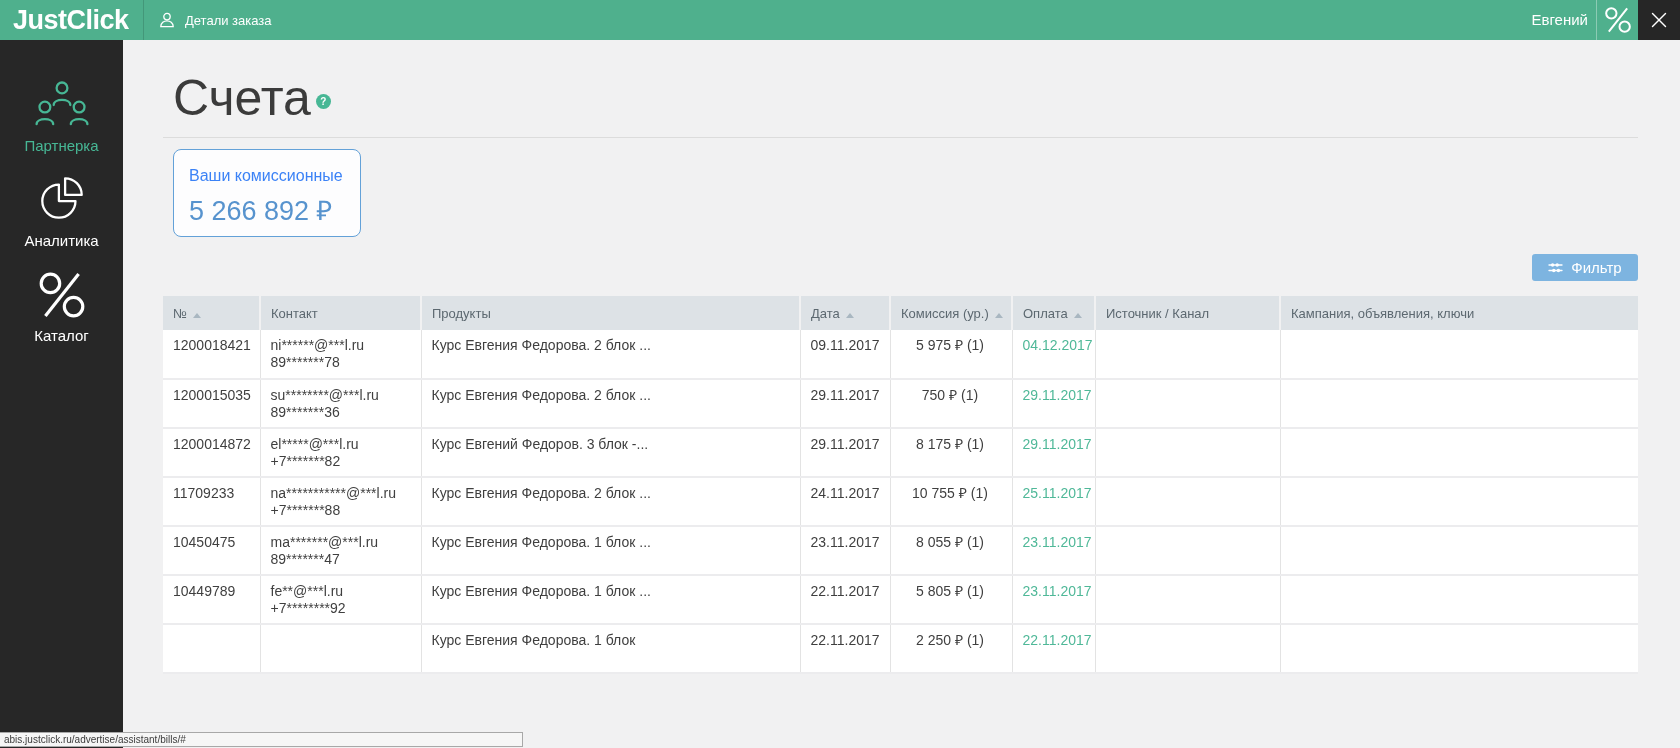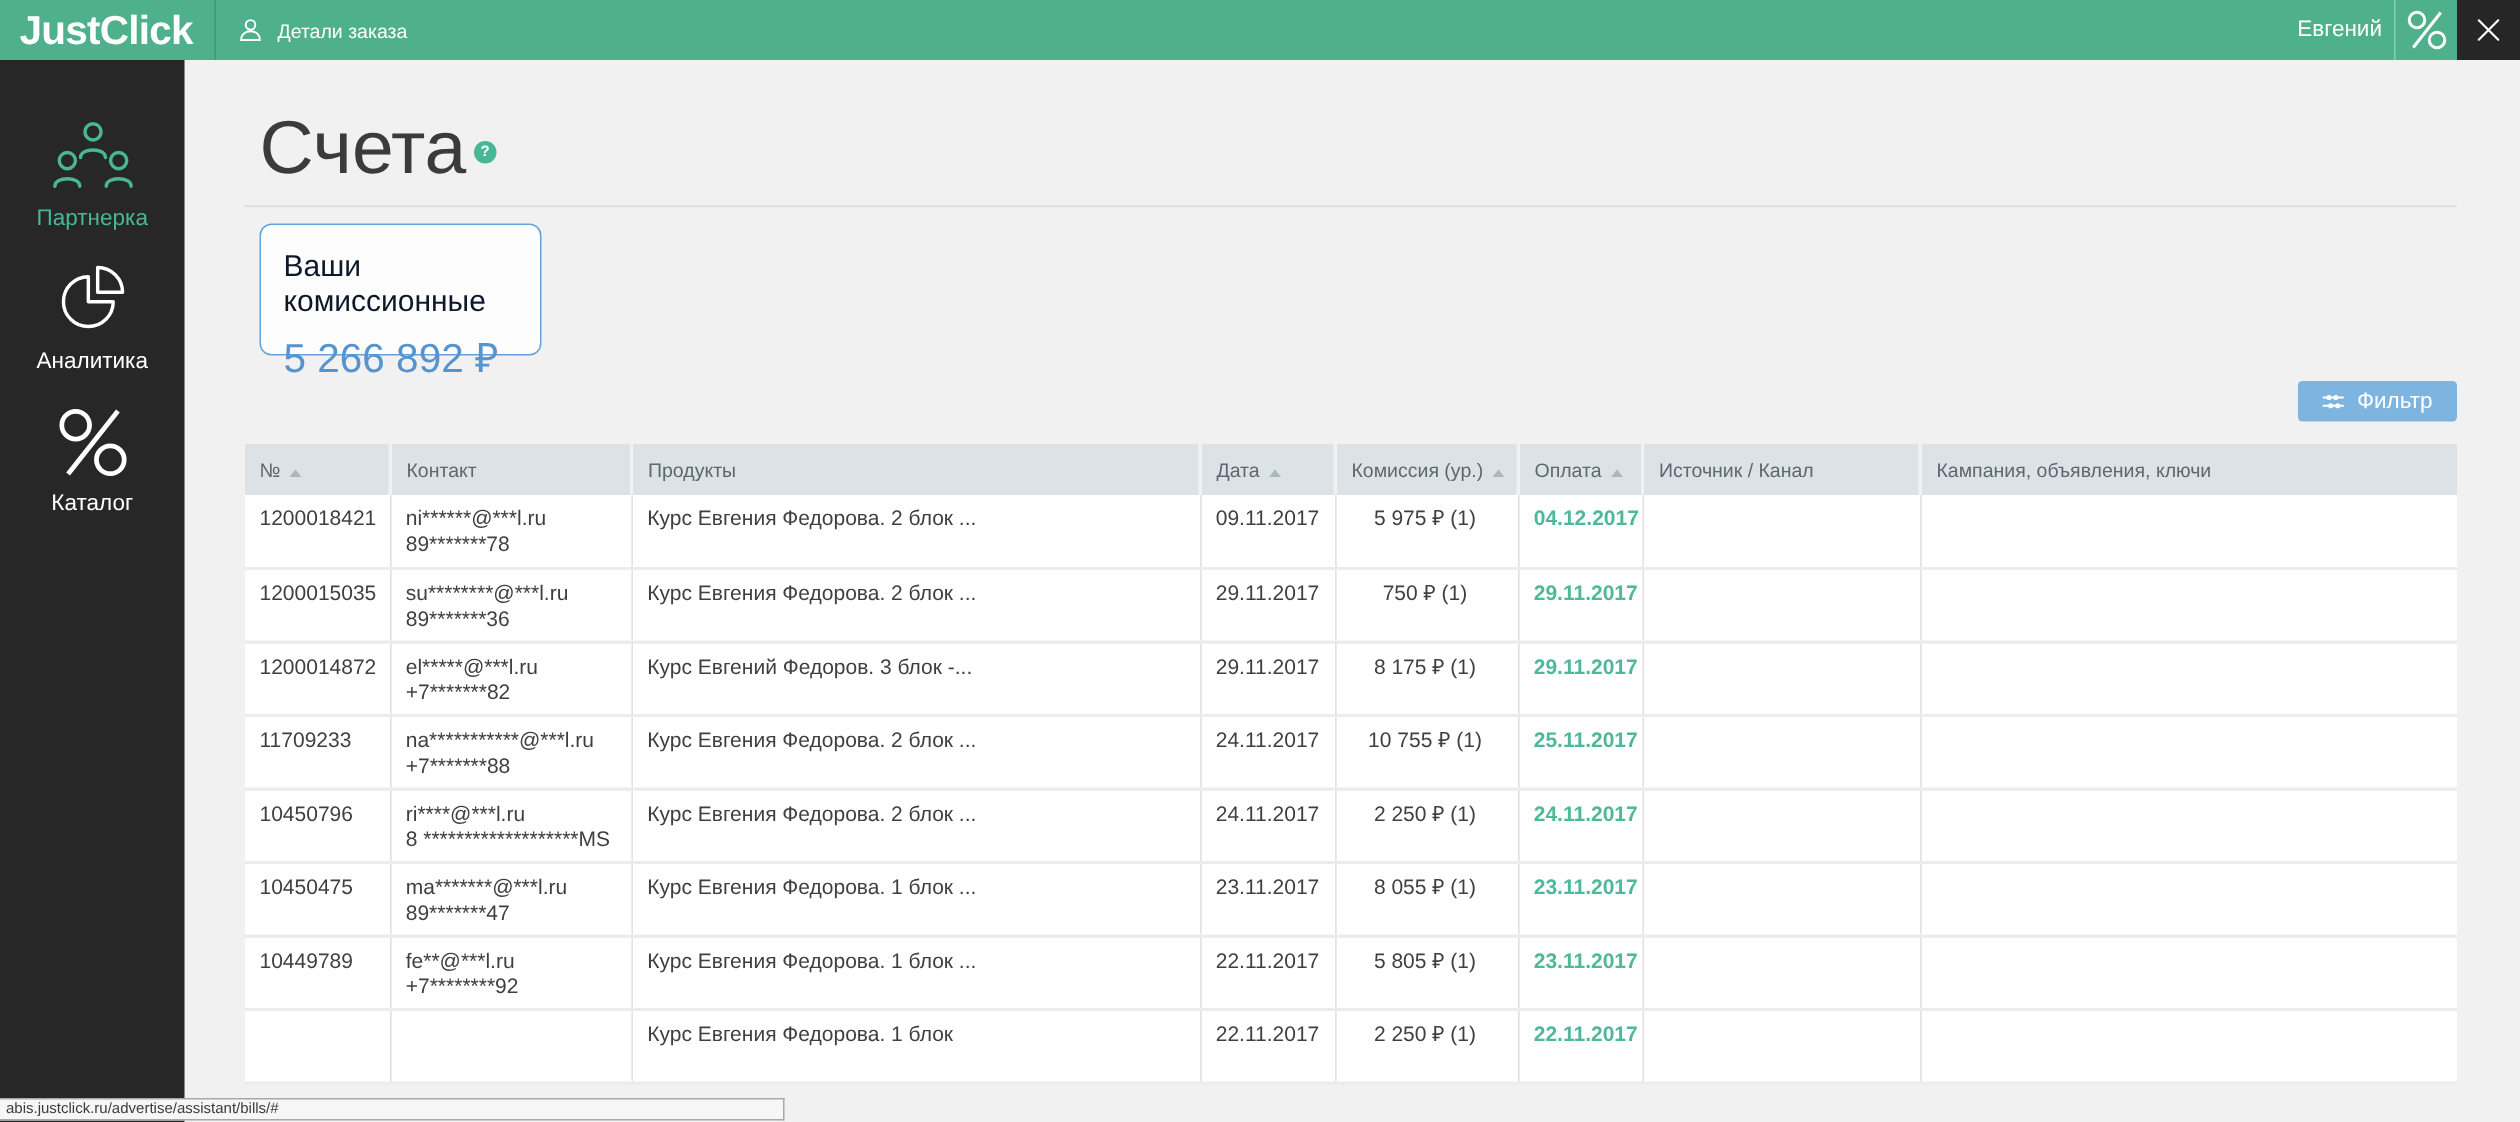--- a/index.html
+++ b/index.html
@@ -24,34 +24,34 @@
   #side-0 { top:33px; } #side-1 { top:128px;text-align:center; } #side-2 { top:223px; }
 
   
   .main { position:absolute; left:123px; top:40px; width:1557px; height:708px; background:var(--page_bg,#f1f1f2); overflow:hidden; }
   .page-title-row { position:absolute; left:50px; top:32px; display:flex; align-items:center; }
   .page-title { font-size:50px; font-weight:300; color:#3b3b3b; line-height:1.05; }
   .help-badge { width:15px; height:15px; margin:7px 0 0 5px; border-radius:50%; background:var(--accent_green,#47b795); color:#fff; font-size:10px; font-weight:bold; display:flex; align-items:center; justify-content:center; cursor:pointer; }
   .title-rule { position:absolute; left:40px; width:1475px; top:97px; height:1px; background:#dcdcdc; }
 
   .commission-box { position:absolute; left:50px; top:109px; width:188px; height:88px; background:#fdfdfe; border:1.5px solid var(--box_border_blue,#63a1d8); border-radius:8px; }
-  .commission-label { margin:17px 16px 0 15px; font-size:20px; color:#0f172a; }
+  .commission-label { margin:17px 16px 0 15px; font-size:16px; color:#3b82f6; }
   .commission-value { margin:6px 0 0 15px; font-size:27px; color:var(--value_blue,#5793ce); }
 
   .filter-btn { position:absolute; left:1409px; top:214px; width:106px; height:27px; background:var(--button_blue,#7db4e0); border:none; border-radius:3px; color:#fff; font-size:15px; font-family:inherit; display:flex; align-items:center; justify-content:center; gap:8px; cursor:pointer; }
 
   
   .bills-table { position:absolute; left:40px; top:256px; width:1475px; border-collapse:collapse; table-layout:fixed; }
   .bills-table th { background:var(--header_bg,#dde2e6); height:34px; font-size:13px; font-weight:normal; color:#5c6870; text-align:left; padding:0 0 0 10px; border-left:2px solid var(--page_bg,#f1f1f2); white-space:nowrap; overflow:hidden; }
   .bills-table th:first-child { border-left:none; }
   .bills-table td { background:#fff; vertical-align:top; padding:7px 10px 4px 10px; font-size:14px; color:#3f3f3f; line-height:17px; border-right:1px solid #e3e3e3; border-bottom:2px solid #ececee; white-space:nowrap; overflow:hidden; }
   .bills-table td:last-child { border-right:none; }
   .bills-table tr.row { height:49px; }
   td.c-commission { text-align:center; padding-right:12px; }
-  td.c-payment { color:var(--payment_green,#4fb898);font-weight:bold; }
+  td.c-payment { color:var(--payment_green,#4fb898); }
   .sort-caret { display:inline-block; width:0; height:0; border-left:4px solid transparent; border-right:4px solid transparent; border-bottom:5px solid #a9b7c1; margin-left:6px; }
   .col-num{width:97px} .col-contact{width:161px} .col-product{width:379px} .col-date{width:90px}
   .col-commission{width:122px} .col-payment{width:83px} .col-source{width:185px} .col-campaign{width:358px}
 
   
   .statusbar { position:absolute; left:0; bottom:1px; width:523px; height:15px; background:#f6f6f6; border:1px solid #a8a8a8; border-left:none; font-size:10px; color:#3c3c3c; line-height:13px; padding-left:4px; z-index:60; }
 
   svg { display:block; }
 </style>
 </head>
@@ -221,33 +221,20 @@
             <div>+7*******88</div>
           </td>
         <td class="c-product">Курс Евгения Федорова. 2 блок ...</td>
         <td class="c-date">24.11.2017</td>
         <td class="c-commission">10 755 ₽ (1)</td>
         <td class="c-payment">25.11.2017</td>
         <td class="c-source"></td>
         <td class="c-campaign"></td>
       </tr>
       <tr class="row">
-        <td class="c-num">10450796</td>
-        <td class="c-contact">
-            <div>ri****@***l.ru</div>
-            <div>8 *******************MS</div>
-          </td>
-        <td class="c-product">Курс Евгения Федорова. 2 блок ...</td>
-        <td class="c-date">24.11.2017</td>
-        <td class="c-commission">2 250 ₽ (1)</td>
-        <td class="c-payment">24.11.2017</td>
-        <td class="c-source"></td>
-        <td class="c-campaign"></td>
-      </tr>
-      <tr class="row">
         <td class="c-num">10450475</td>
         <td class="c-contact">
             <div>ma*******@***l.ru</div>
             <div>89*******47</div>
           </td>
         <td class="c-product">Курс Евгения Федорова. 1 блок ...</td>
         <td class="c-date">23.11.2017</td>
         <td class="c-commission">8 055 ₽ (1)</td>
         <td class="c-payment">23.11.2017</td>
         <td class="c-source"></td>

